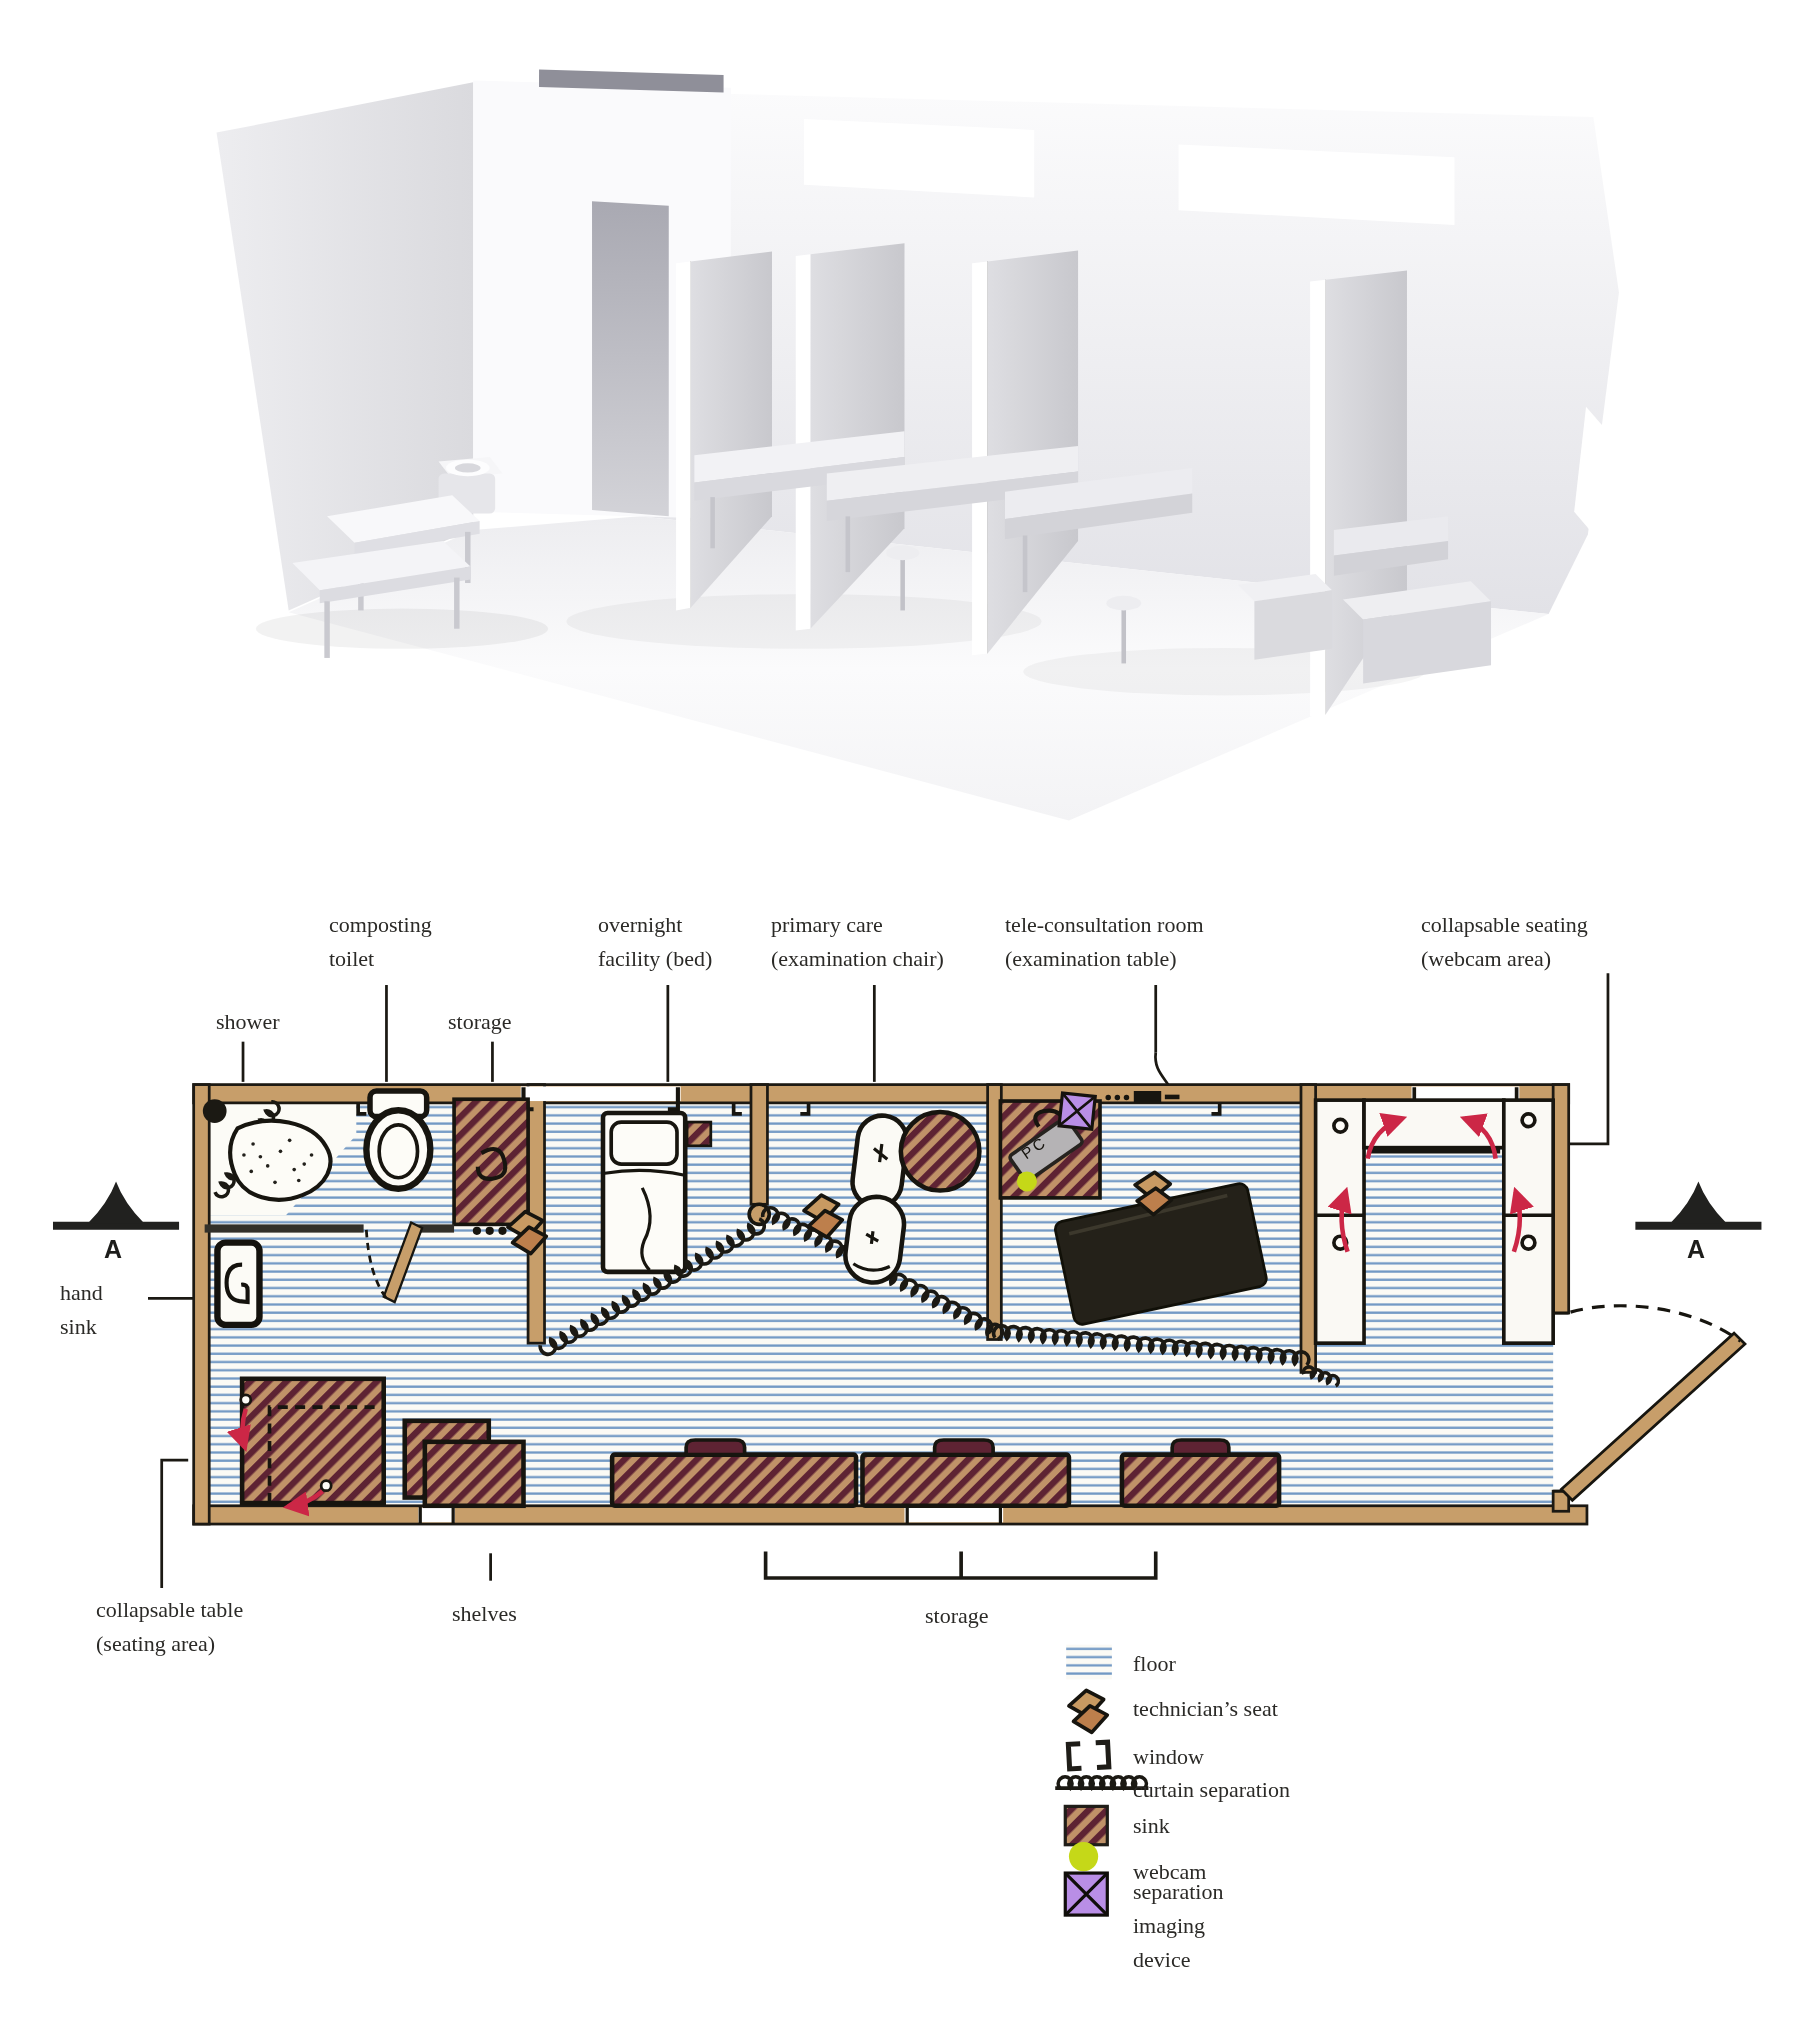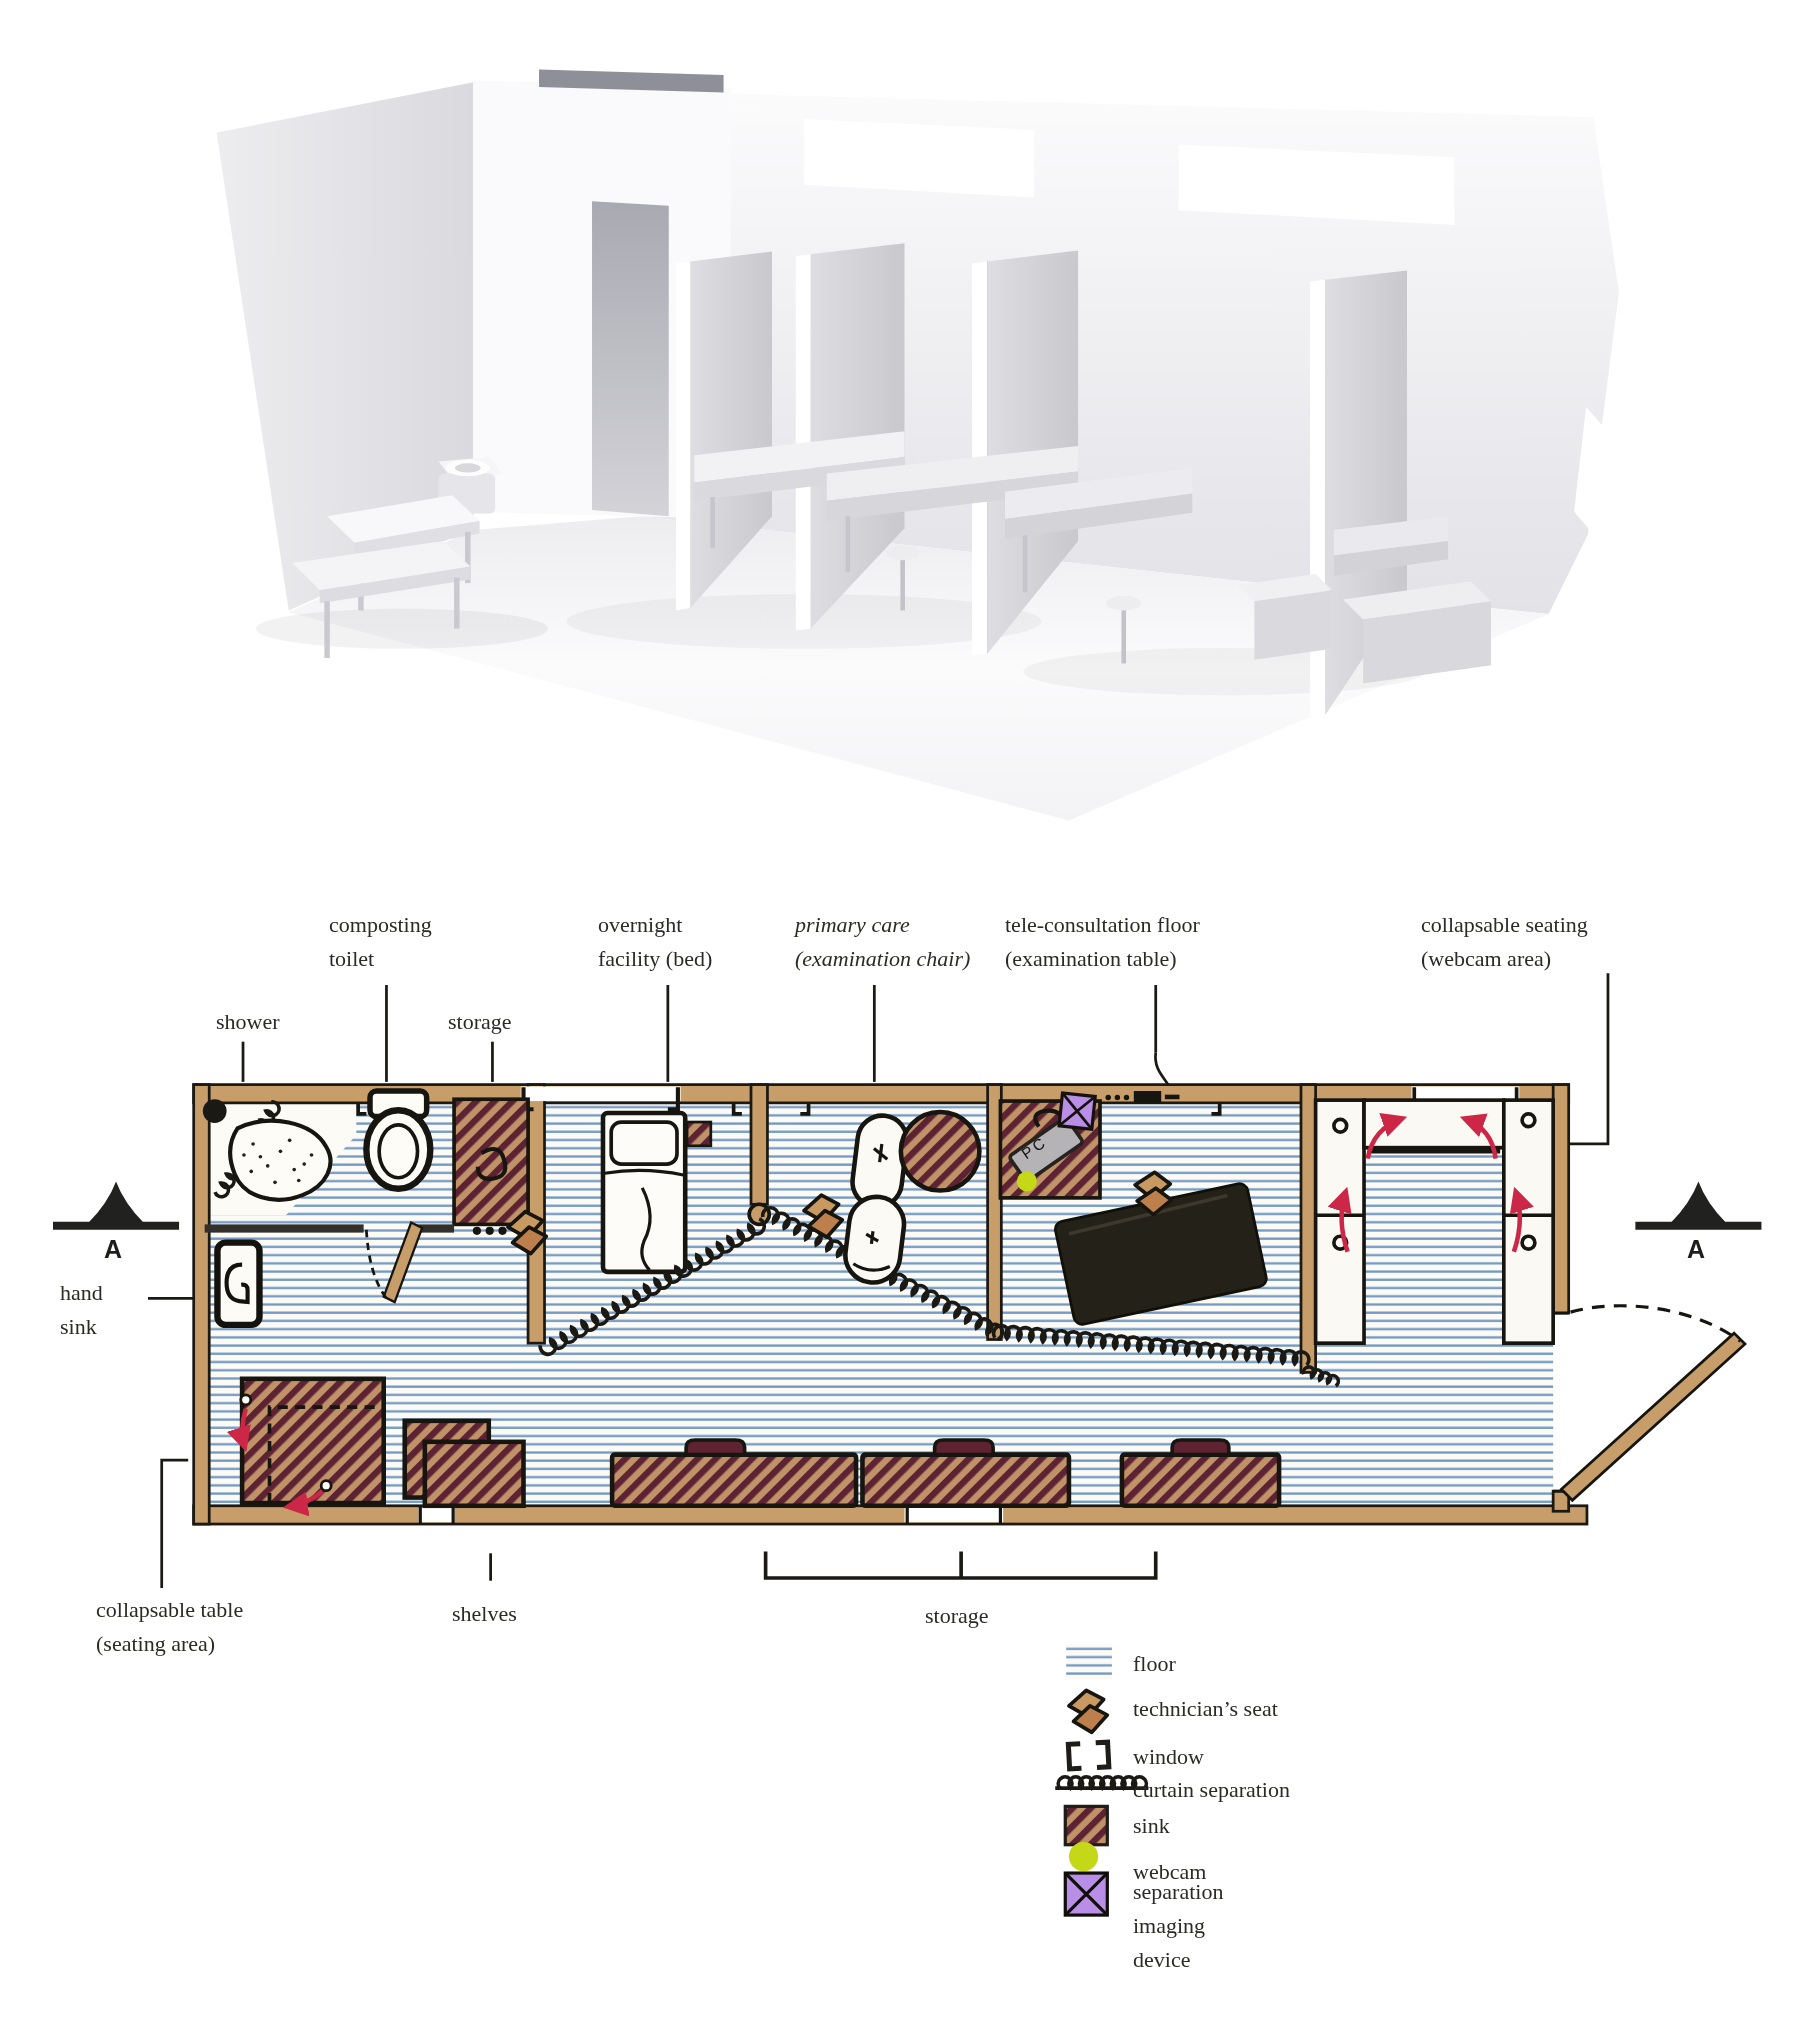--- a/index.html
+++ b/index.html
@@ -388,26 +388,26 @@
   <div class="lbl" style="left:216px;top:1005px;">
     <div>shower</div>
   </div>
   <div class="lbl" style="left:448px;top:1005px;">
     <div>storage</div>
   </div>
   <div class="lbl" style="left:598px;top:908px;">
     <div>overnight</div>
       <div>facility (bed)</div>
   </div>
-  <div class="lbl" style="left:795px;top:908px;font-style:italic;">
+  <div class="lbl" style="left:771px;top:908px;">
     <div>primary care</div>
       <div>(examination chair)</div>
   </div>
   <div class="lbl" style="left:1005px;top:908px;">
-    <div>tele-consultation floor</div>
+    <div>tele-consultation room</div>
       <div>(examination table)</div>
   </div>
   <div class="lbl" style="left:1421px;top:908px;">
     <div>collapsable seating</div>
       <div>(webcam area)</div>
   </div>
   <div class="lbl" style="left:60px;top:1276px;">
     <div>hand</div>
       <div>sink</div>
   </div>

